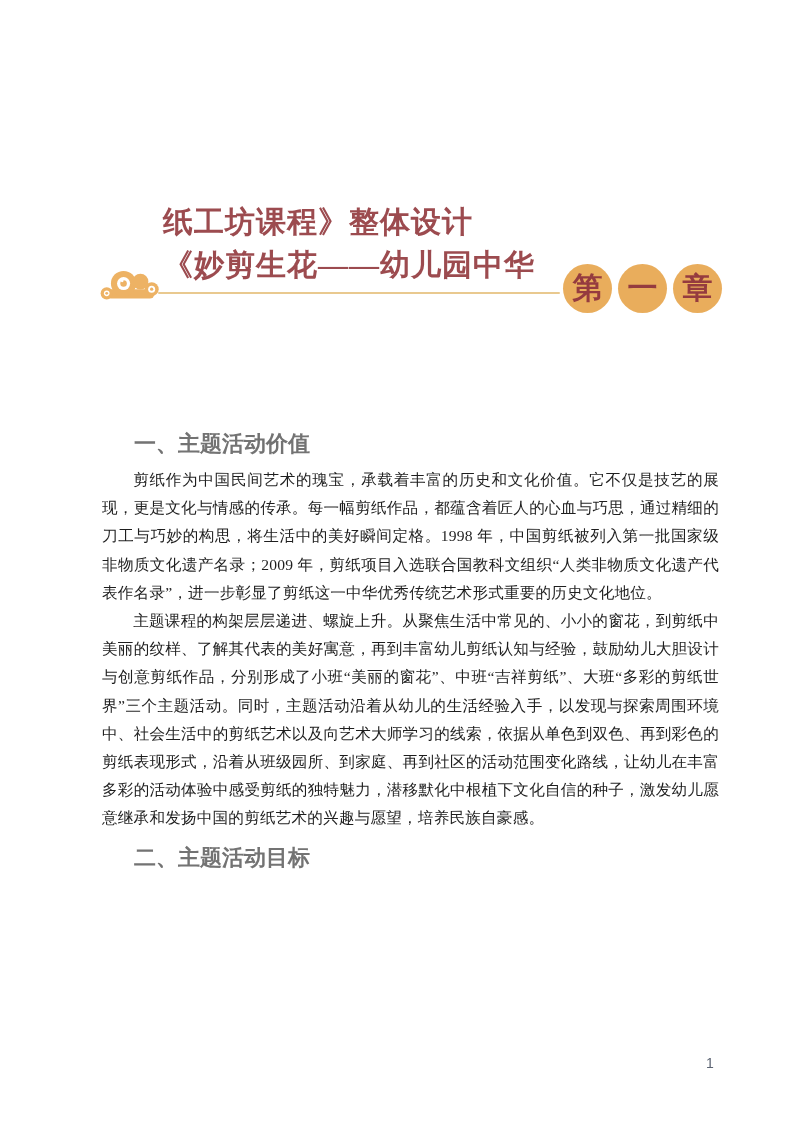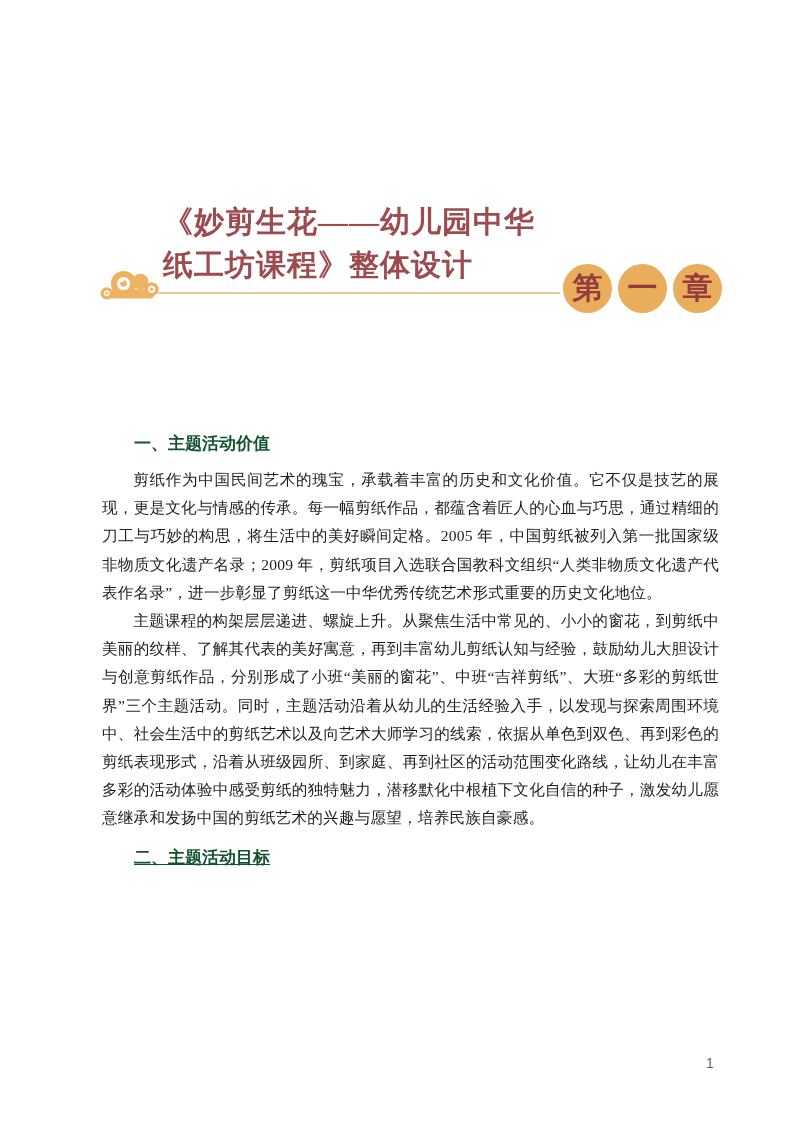--- a/index.html
+++ b/index.html
@@ -36,27 +36,27 @@
     display:flex;align-items:center;justify-content:center;
     font-family:"Liberation Serif","DejaVu Serif",serif;
   }
   
   .content{
     position:absolute;left:102px;top:432px;width:617px;
     color:#1e1e1e;
   }
   .section-heading{
     font-family:"Liberation Sans","DejaVu Sans",sans-serif;
-    color:#14532d;
+    color:#737373;
     font-weight:bold;
-    font-size:17px;line-height:24px;
+    font-size:22px;line-height:24px;
     padding-left:32px;
     margin:0 0 10px 0;
   }
-  .section-heading.second{margin-top:13px;text-decoration:underline;}
+  .section-heading.second{margin-top:13px;}
   .para{
     margin:0;
     font-size:15.6px;
     line-height:28.2px;
     text-align:justify;
     text-indent:2em;
     letter-spacing:0.2px;
   }
   .para.numbered{text-indent:1.7em;}
   .page-number{
@@ -65,22 +65,22 @@
     font-size:14px;color:#5b6372;
     font-family:"Liberation Sans","DejaVu Sans",sans-serif;
   }
 </style>
 </head>
 <body>
 
 <div class="page">
 
   <div class="chapter-title">
+    <div>纸工坊课程》整体设计</div>
     <div>《妙剪生花——幼儿园中华</div>
-    <div>纸工坊课程》整体设计</div>
   </div>
 
   <div class="cloud">
     <svg viewBox="0 0 140 94" width="66" height="44" aria-hidden="true">
       <rect x="16" y="58" width="102" height="20" rx="10" fill="#edb264"></rect>
       <circle cx="52" cy="46" r="27" fill="#edb264"></circle>
       <circle cx="88" cy="42" r="17" fill="#edb264"></circle>
       <circle cx="112" cy="58" r="15" fill="#edb264"></circle>
       <circle cx="16" cy="67" r="13" fill="#edb264"></circle>
       <circle cx="52" cy="46" r="14" fill="#ffffff"></circle>
@@ -96,21 +96,21 @@
   <div class="header-rule"></div>
 
   <div class="chapter-badges">
     <div class="badge">第</div>
     <div class="badge">一</div>
     <div class="badge">章</div>
   </div>
 
   <div class="content">
     <h2 class="section-heading">一、主题活动价值</h2>
-    <p class="para">剪纸作为中国民间艺术的瑰宝，承载着丰富的历史和文化价值。它不仅是技艺的展现，更是文化与情感的传承。每一幅剪纸作品，都蕴含着匠人的心血与巧思，通过精细的刀工与巧妙的构思，将生活中的美好瞬间定格。2005 年，中国剪纸被列入第一批国家级非物质文化遗产名录；2009 年，剪纸项目入选联合国教科文组织“人类非物质文化遗产代表作名录”，进一步彰显了剪纸这一中华优秀传统艺术形式重要的历史文化地位。</p>
+    <p class="para">剪纸作为中国民间艺术的瑰宝，承载着丰富的历史和文化价值。它不仅是技艺的展现，更是文化与情感的传承。每一幅剪纸作品，都蕴含着匠人的心血与巧思，通过精细的刀工与巧妙的构思，将生活中的美好瞬间定格。1998 年，中国剪纸被列入第一批国家级非物质文化遗产名录；2009 年，剪纸项目入选联合国教科文组织“人类非物质文化遗产代表作名录”，进一步彰显了剪纸这一中华优秀传统艺术形式重要的历史文化地位。</p>
     <p class="para">主题课程的构架层层递进、螺旋上升。从聚焦生活中常见的、小小的窗花，到剪纸中美丽的纹样、了解其代表的美好寓意，再到丰富幼儿剪纸认知与经验，鼓励幼儿大胆设计与创意剪纸作品，分别形成了小班“美丽的窗花”、中班“吉祥剪纸”、大班“多彩的剪纸世界”三个主题活动。同时，主题活动沿着从幼儿的生活经验入手，以发现与探索周围环境中、社会生活中的剪纸艺术以及向艺术大师学习的线索，依据从单色到双色、再到彩色的剪纸表现形式，沿着从班级园所、到家庭、再到社区的活动范围变化路线，让幼儿在丰富多彩的活动体验中感受剪纸的独特魅力，潜移默化中根植下文化自信的种子，激发幼儿愿意继承和发扬中国的剪纸艺术的兴趣与愿望，培养民族自豪感。</p>
 
     <h2 class="section-heading second">二、主题活动目标</h2>
   </div>
 
   <div class="page-number">1</div>
 
 </div>
 
 </body></html>

